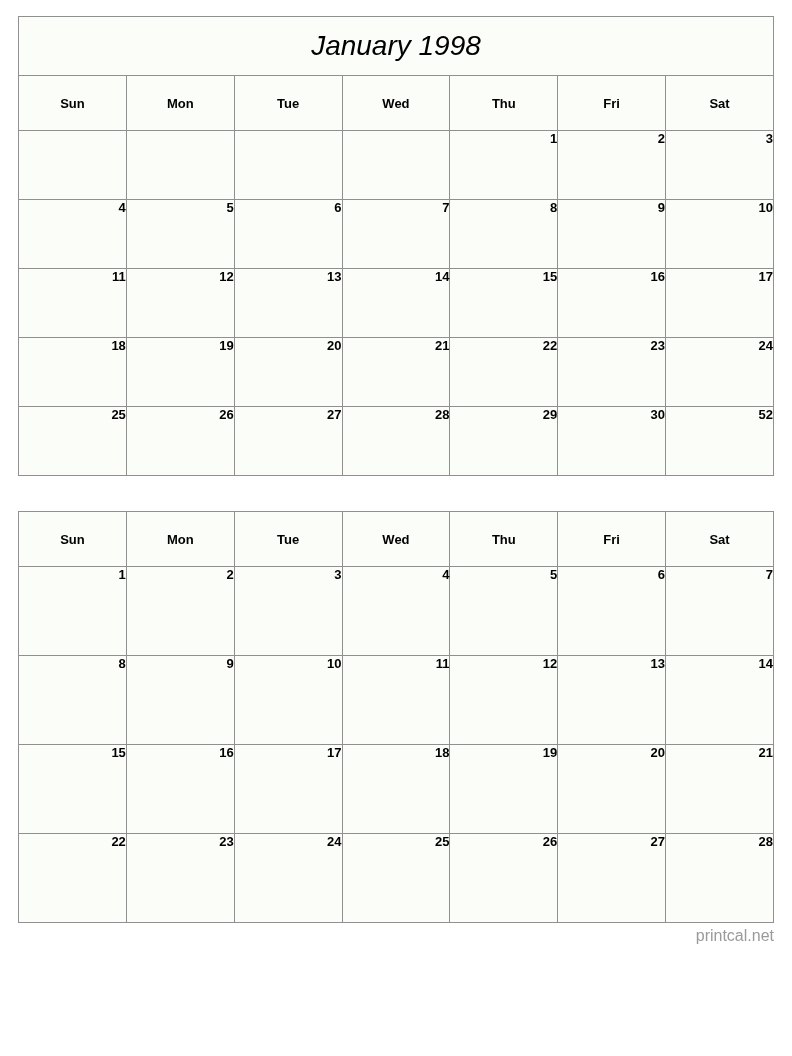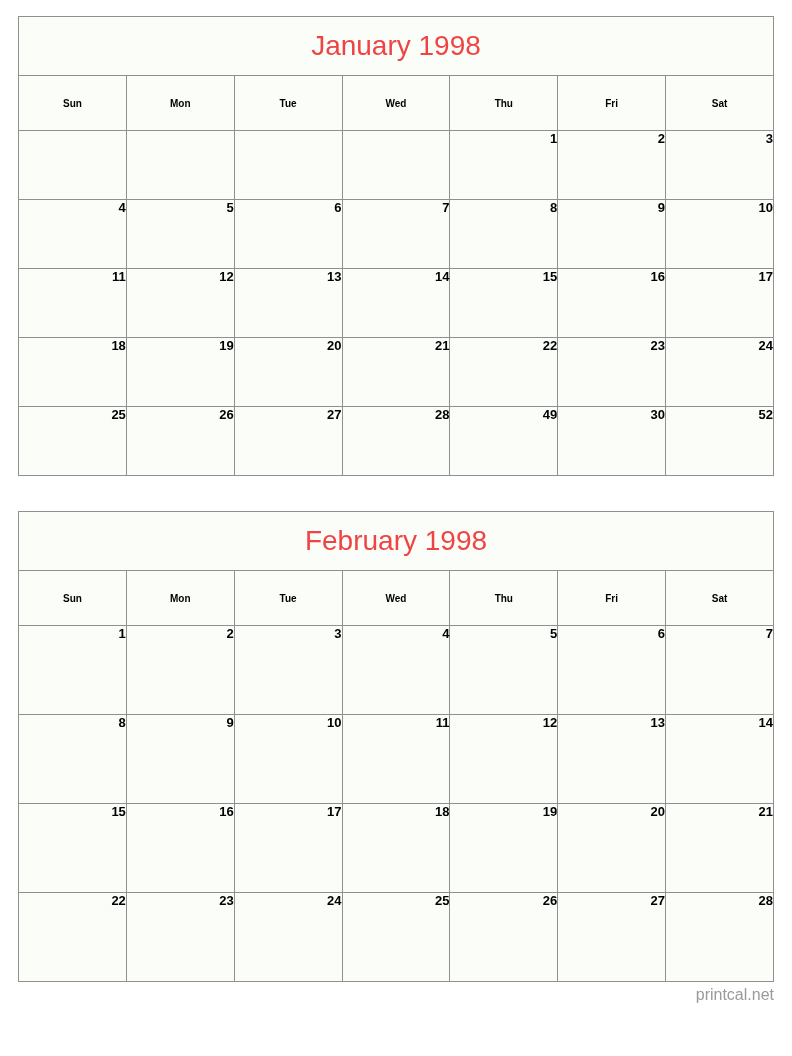--- a/index.html
+++ b/index.html
@@ -28,28 +28,29 @@
   }
   .calendar td, .calendar th {
     border: 1px solid #909090;
     padding: 0;
     background: #fbfdf9;
   }
   .cal-title {
     text-align: center;
     font-size: 28px;
     font-weight: normal;
-    color: #ef4444;
+    color: #000000;
     height: 58px;
     line-height: 58px;
     letter-spacing: 0px;
+    font-style: italic;
   }
   .dow {
     text-align: center;
-    font-size: 10px;
+    font-size: 13px;
     font-weight: bold;
     color: #000000;
     height: 54px;
     vertical-align: middle;
   }
   .daycell {
     vertical-align: top;
     text-align: right;
     font-size: 13px;
     font-weight: bold;
@@ -125,34 +126,31 @@
         <td class="daycell">21</td>
         <td class="daycell">22</td>
         <td class="daycell">23</td>
         <td class="daycell">24</td>
       </tr>
       <tr>
         <td class="daycell">25</td>
         <td class="daycell">26</td>
         <td class="daycell">27</td>
         <td class="daycell">28</td>
-        <td class="daycell">49</td>
+        <td class="daycell">29</td>
         <td class="daycell">30</td>
         <td class="daycell">52</td>
       </tr>
     </tbody>
   </table>
 
   <div class="spacer"></div>
 
   <table class="calendar cal-feb">
     <tbody>
-      <tr>
-        <td class="cal-title" colspan="7">February 1998</td>
-      </tr>
       <tr>
         <td class="dow">Sun</td>
         <td class="dow">Mon</td>
         <td class="dow">Tue</td>
         <td class="dow">Wed</td>
         <td class="dow">Thu</td>
         <td class="dow">Fri</td>
         <td class="dow">Sat</td>
       </tr>
       <tr>

